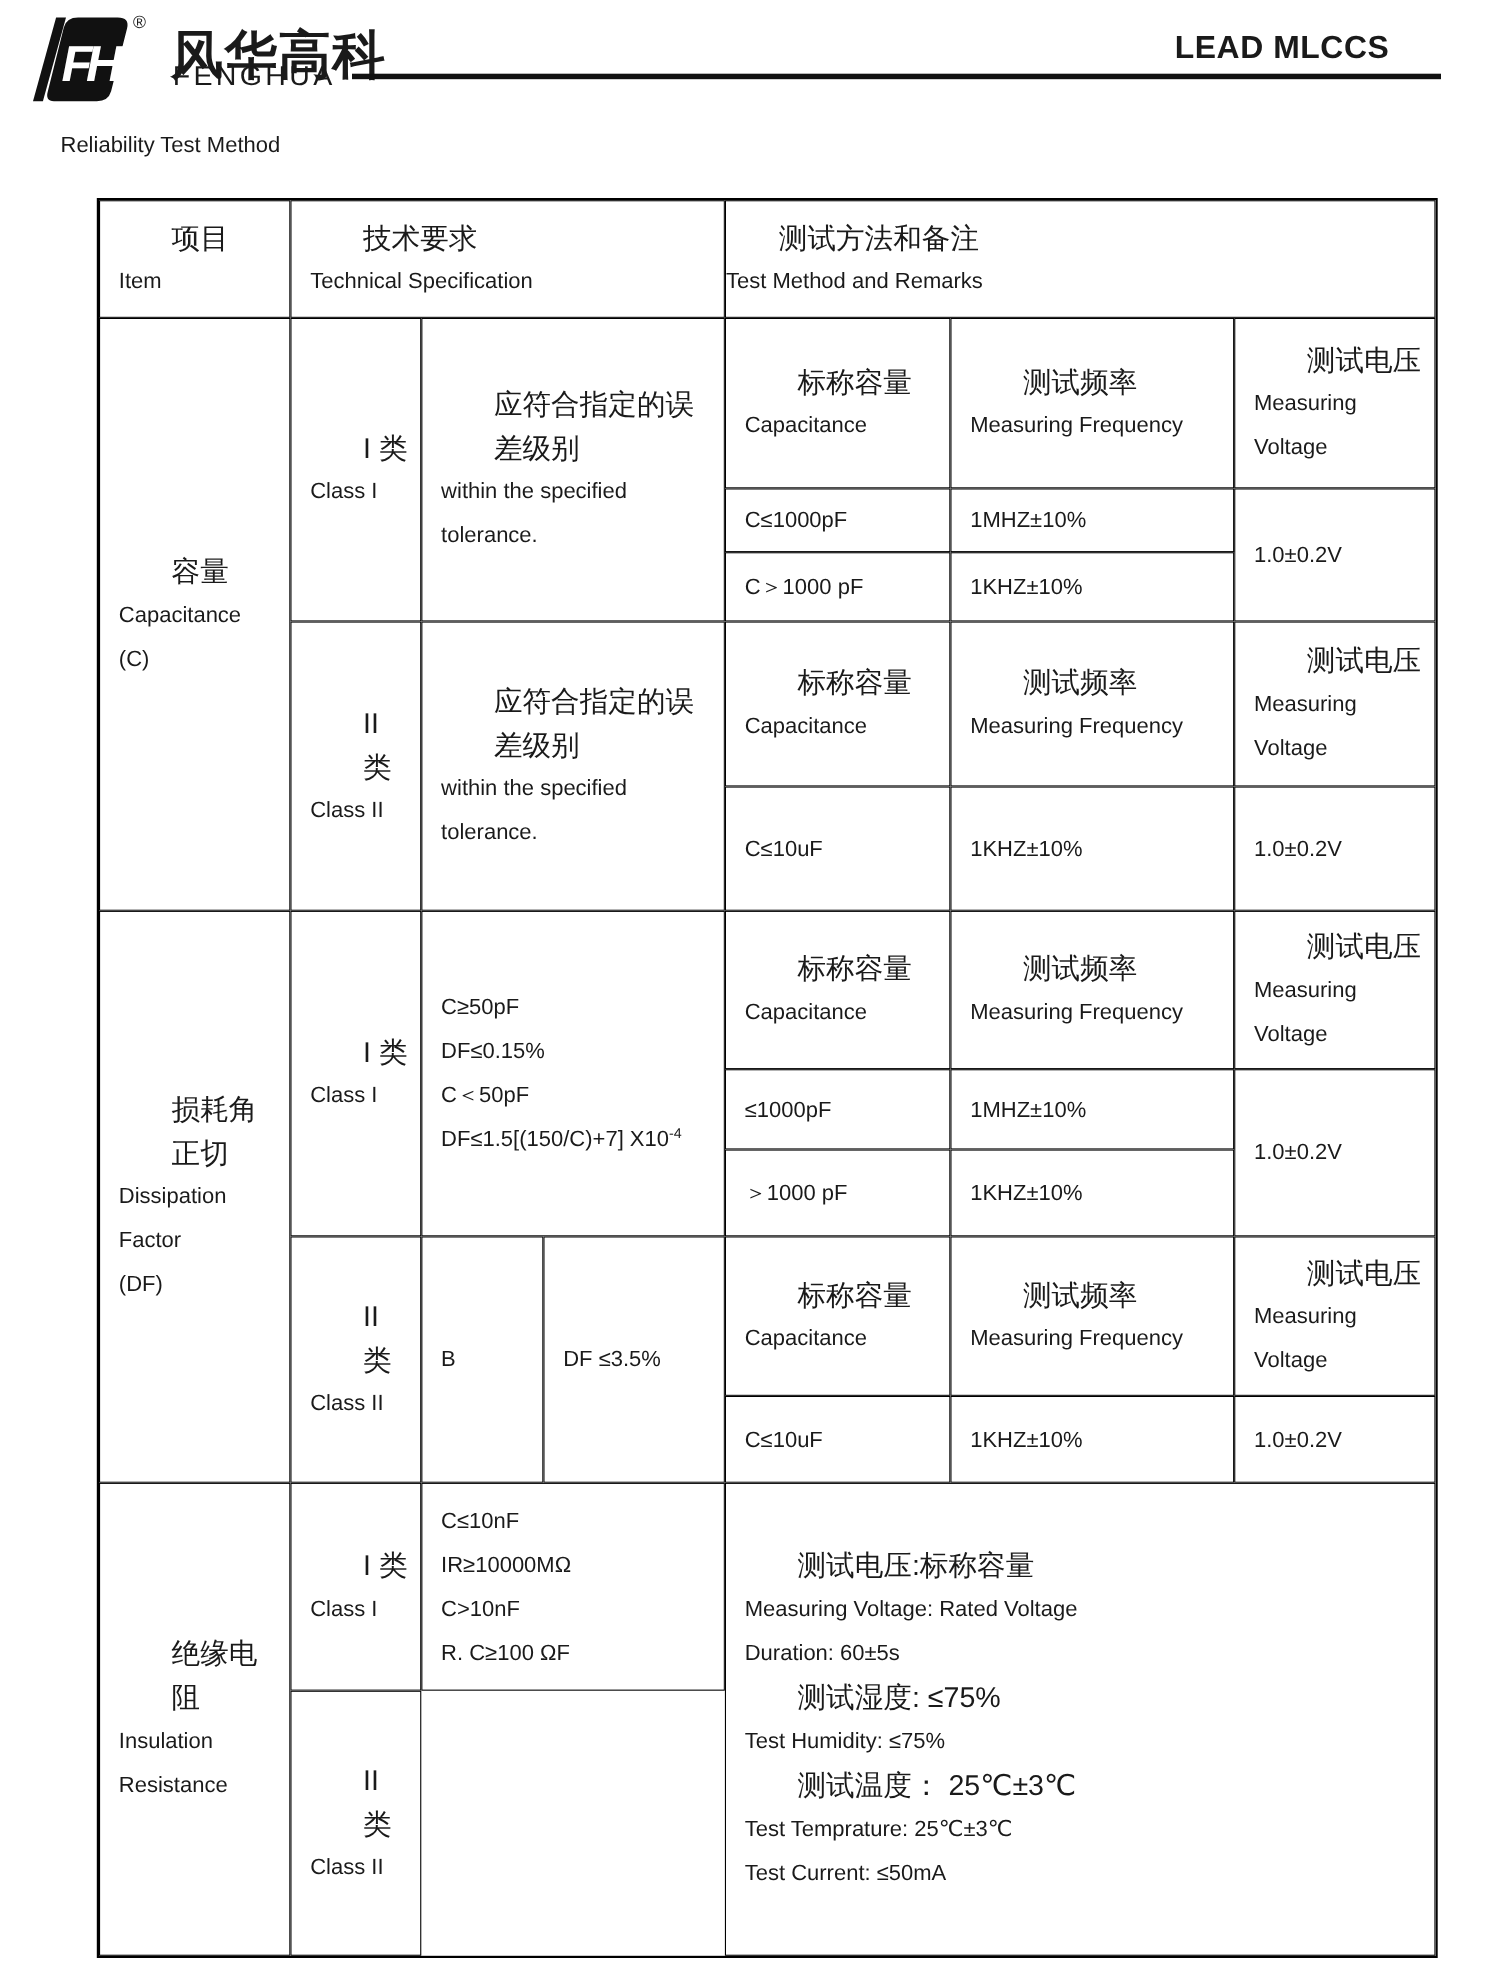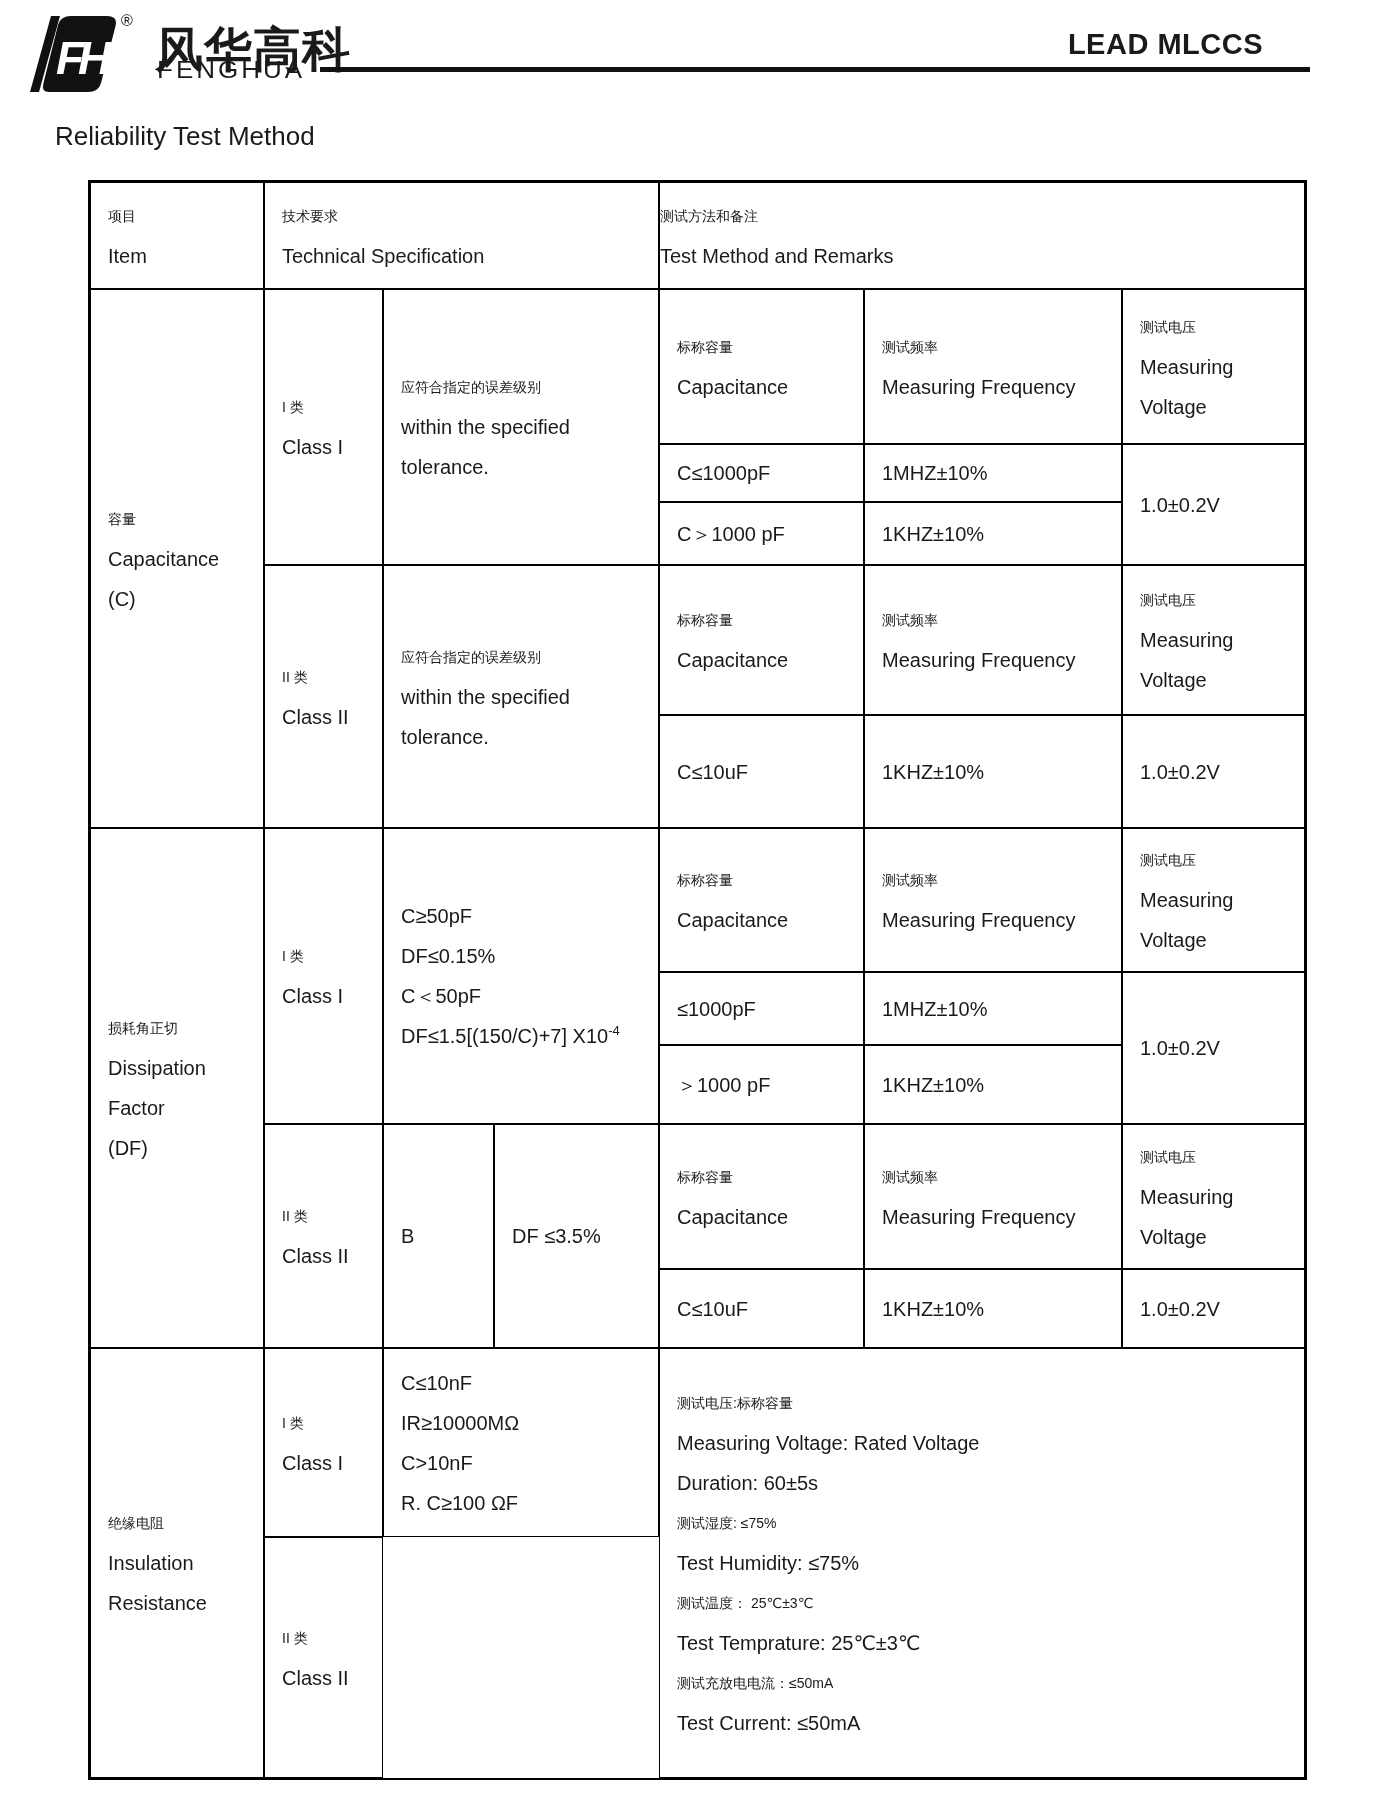--- a/index.html
+++ b/index.html
@@ -13,39 +13,39 @@
     margin: 0 auto;
     overflow: hidden;
   }
   
   .logo-mark { position:absolute; left:30px; top:14px; }
   .logo-reg  { position:absolute; left:121px; top:12px; font-size:16px; }
   .brand-cn  { position:absolute; left:155px; top:18px; font-size:48px; font-weight:bold; letter-spacing:1px; }
   .brand-en  { position:absolute; left:157px; top:54px; font-size:26px; letter-spacing:3px; font-weight:400; transform:scaleY(0.95); }
   .product   { position:absolute; right:111px; top:28px; font-size:29px; font-weight:bold; letter-spacing:0.5px; }
   .rule      { position:absolute; left:320px; top:67px; width:990px; height:5px; background:#111; }
-  .title     { position:absolute; left:55px; top:121px; font-size:26px; }
+  .title     { position:absolute; left:55px; top:121px; font-size:20px; }
   
   .tbl {
     position:absolute; left:88px; top:180px;
     display:grid;
     grid-template-columns: 174px 119px 111px 165px 205px 258px 183px;
     grid-template-rows: 107px 155px 58px 63px 150px 113px 144px 73px 79px 145px 79px 189px 241px;
     border:2px solid #000;
     background:#fff;
   }
   .cell {
     border:1px solid #000;
     display:flex; flex-direction:column; justify-content:center;
     padding-left:17px; padding-right:6px;
     font-size:20px; line-height:40px;
     background:#fff;
   }
   .cell.c { align-items:flex-start; text-align:center; padding-left:0; }
-  .cn { font-size:14px; }
+  .cn { font-size:26px;margin-left:48px; }
   sup { font-size:13px; line-height:0; }
 </style>
 </head>
 <body>
 
 <div class="page">
 
   <div class="logo-mark">
     <svg width="88" height="80" viewBox="0 0 88 80">
       <path d="M21,2 L30,2 L9,78 L0,78 Z" fill="#111"></path>
@@ -250,18 +250,17 @@
       <div>Class II</div>
     </div>
     <div class="cell" style="grid-area:12/5/14/8">
       <div class="cn">测试电压:标称容量</div>
       <div>Measuring Voltage: Rated Voltage</div>
       <div>Duration: 60±5s</div>
       <div class="cn">测试湿度: ≤75%</div>
       <div>Test Humidity: ≤75%</div>
       <div class="cn">测试温度： 25℃±3℃</div>
       <div>Test Temprature: 25℃±3℃</div>
-      <div class="cn">测试充放电电流：≤50mA</div>
       <div>Test Current: ≤50mA</div>
     </div>
 
   </div>
 </div>
 
 </body></html>

